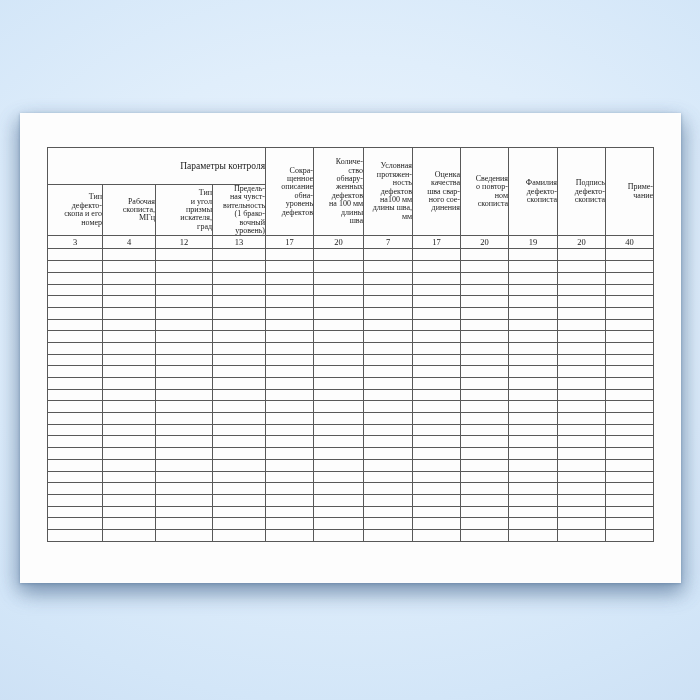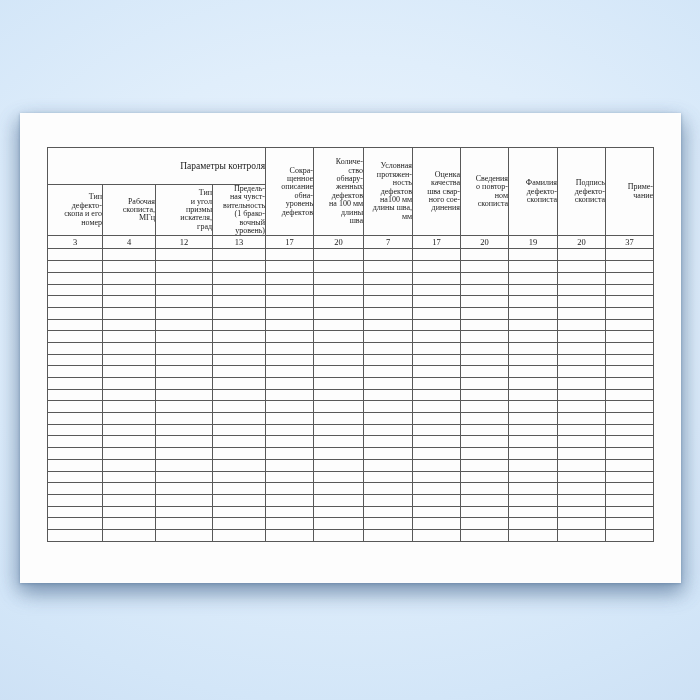--- a/index.html
+++ b/index.html
@@ -132,21 +132,21 @@
         <td class="num">4</td>
         <td class="num">12</td>
         <td class="num">13</td>
         <td class="num">17</td>
         <td class="num">20</td>
         <td class="num">7</td>
         <td class="num">17</td>
         <td class="num">20</td>
         <td class="num">19</td>
         <td class="num">20</td>
-        <td class="num">37</td>
+        <td class="num">40</td>
       </tr>
 
     <tr class="r-data">
           <td></td>
           <td></td>
           <td></td>
           <td></td>
           <td></td>
           <td></td>
           <td></td>

